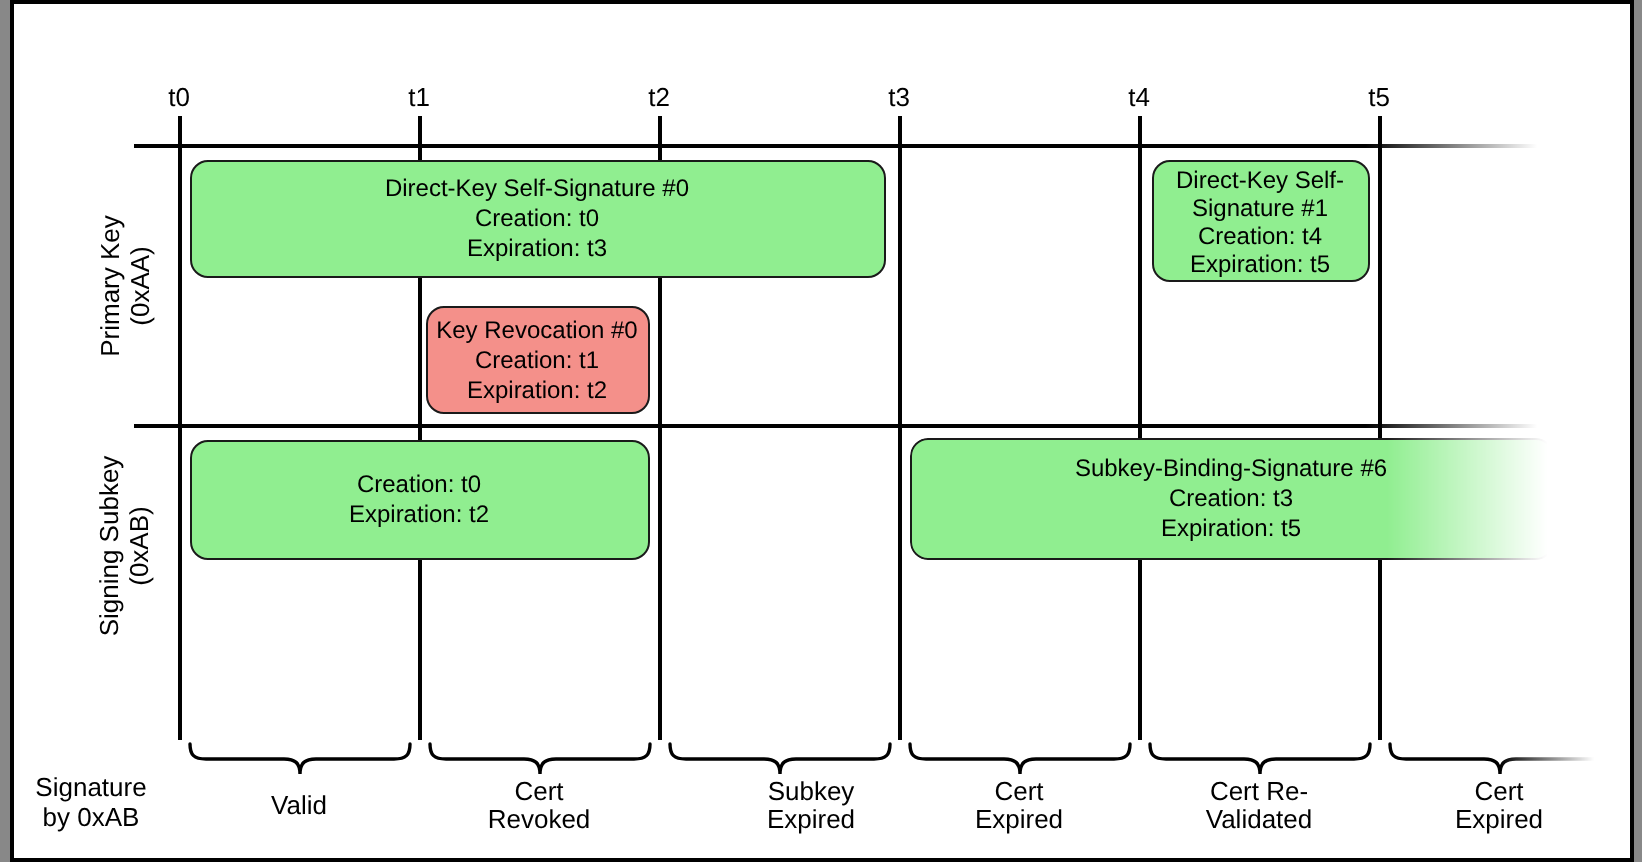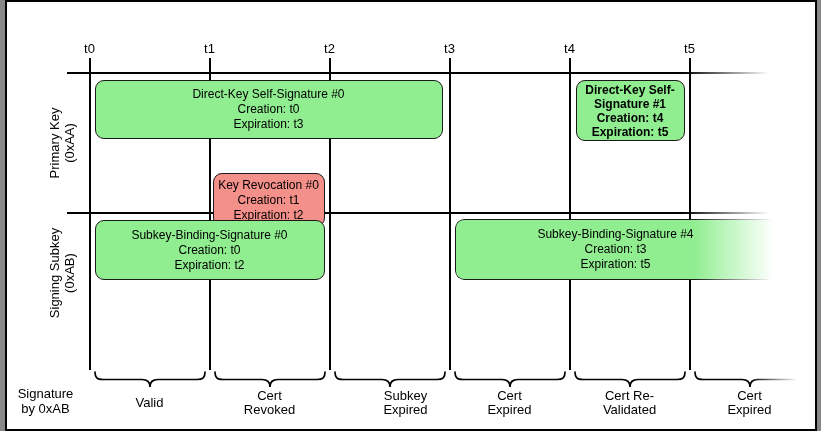--- a/index.html
+++ b/index.html
@@ -23,21 +23,21 @@
   .rowlabel { position:absolute; left:28px; width:60px; height:140px;
     display:flex; align-items:center; justify-content:center; }
   .rot { transform:rotate(-90deg); white-space:nowrap; text-align:center;
     font-size:13px; line-height:15px; }
 
   .box {
     position:absolute; border:1.5px solid #1a1a1a; border-radius:9px;
     display:flex; flex-direction:column; align-items:center; justify-content:center;
     text-align:center; font-size:12px; line-height:15px; box-sizing:border-box;
   }
-  .box.tight { line-height:14px;font-weight:bold; }
+  .box.tight { line-height:14px; }
   .fade-right {
     -webkit-mask-image:linear-gradient(to right, #000 74%, transparent 99%);
             mask-image:linear-gradient(to right, #000 74%, transparent 99%);
   }
 
   .brace { position:absolute; top:371px; height:17px; }
   .brace-fade {
     -webkit-mask-image:linear-gradient(to right, #000 50%, transparent 92%);
             mask-image:linear-gradient(to right, #000 50%, transparent 92%);
   }
@@ -93,34 +93,33 @@
     <div class="l">Creation: t0</div>
     <div class="l">Expiration: t3</div>
   </div>
 
   <div class="box tight" style="left: 571px; top: 80px; width: 109px; height: 61px; background-color: rgb(144, 238, 144);">
     <div class="l">Direct-Key Self-Signature #1</div>
     <div class="l">Creation: t4</div>
     <div class="l">Expiration: t5</div>
   </div>
 
-  <div class="box" style="left: 208px; top: 153px; width: 112px; height: 54px; background-color: rgb(244, 144, 138); margin-top: 20px;">
+  <div class="box" style="left: 208px; top: 153px; width: 112px; height: 54px; background-color: rgb(244, 144, 138);">
     <div class="l">Key Revocation #0</div>
     <div class="l">Creation: t1</div>
     <div class="l">Expiration: t2</div>
   </div>
 
   <div class="box" style="left: 90px; top: 220px; width: 230px; height: 60px; background-color: rgb(144, 238, 144);">
-    <div class="l">Subkey-Binding-Signature #0</div>
     <div class="l">Creation: t0</div>
     <div class="l">Expiration: t2</div>
   </div>
 
   <div class="box fade-right" style="left: 450px; top: 219px; width: 322px; height: 61px; background-color: rgb(144, 238, 144);">
-    <div class="l">Subkey-Binding-Signature #4</div>
+    <div class="l">Subkey-Binding-Signature #6</div>
     <div class="l">Creation: t3</div>
     <div class="l">Expiration: t5</div>
   </div>
 
   <svg class="brace" style="left:89px" width="112" height="17" viewBox="0 0 112 17" preserveAspectRatio="none">
       <path d="M1,1 C1,6.5 3,8.5 9,8.5 L48,8.5 C53.5,8.5 56,10.5 56,16 C56,10.5 58.5,8.5 64,8.5 L103,8.5 C109,8.5 111,6.5 111,1" fill="none" stroke="#000" stroke-width="1.7" stroke-linecap="round"></path>
     </svg>
   <svg class="brace" style="left:209px" width="112" height="17" viewBox="0 0 112 17" preserveAspectRatio="none">
       <path d="M1,1 C1,6.5 3,8.5 9,8.5 L48,8.5 C53.5,8.5 56,10.5 56,16 C56,10.5 58.5,8.5 64,8.5 L103,8.5 C109,8.5 111,6.5 111,1" fill="none" stroke="#000" stroke-width="1.7" stroke-linecap="round"></path>
     </svg>

